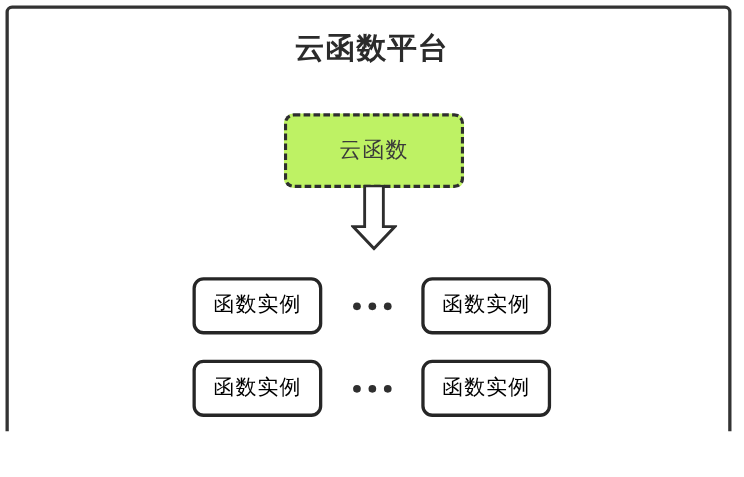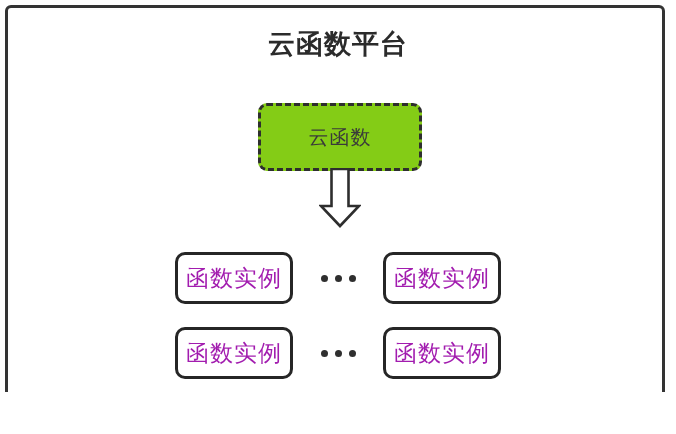--- a/index.html
+++ b/index.html
@@ -53,21 +53,21 @@
   
   .cloud-function-box {
     position: absolute;
     left: 258px;
     top: 103px;
     width: 164px;
     height: 68px;
     box-sizing: border-box;
     border: 3px dashed #2e2e2e;
     border-radius: 9px;
-    background: #84cc16;
+    background: #bef264;
     display: flex;
     align-items: center;
     justify-content: center;
   }
   .cloud-function-label {
     font-size: 20px;
     color: #3a3a3a;
     letter-spacing: 1px;
     line-height: 24px;
     white-space: nowrap;
@@ -100,25 +100,26 @@
     height: 52px;
     box-sizing: border-box;
     border: 3px solid #262626;
     border-radius: 10px;
     background: #ffffff;
     display: flex;
     align-items: center;
     justify-content: center;
   }
   .instance-label {
-    font-size: 23px;
-    color: #a21caf;
+    font-size: 19px;
+    color: #000000;
     letter-spacing: 1px;
     line-height: 22px;
     white-space: nowrap;
+    font-family: Liberation Mono, monospace;
   }
 
   .row-ellipsis {
     width: 90px;
     display: flex;
     align-items: center;
     justify-content: center;
     gap: 7px;
   }
   .row-ellipsis .dot {

